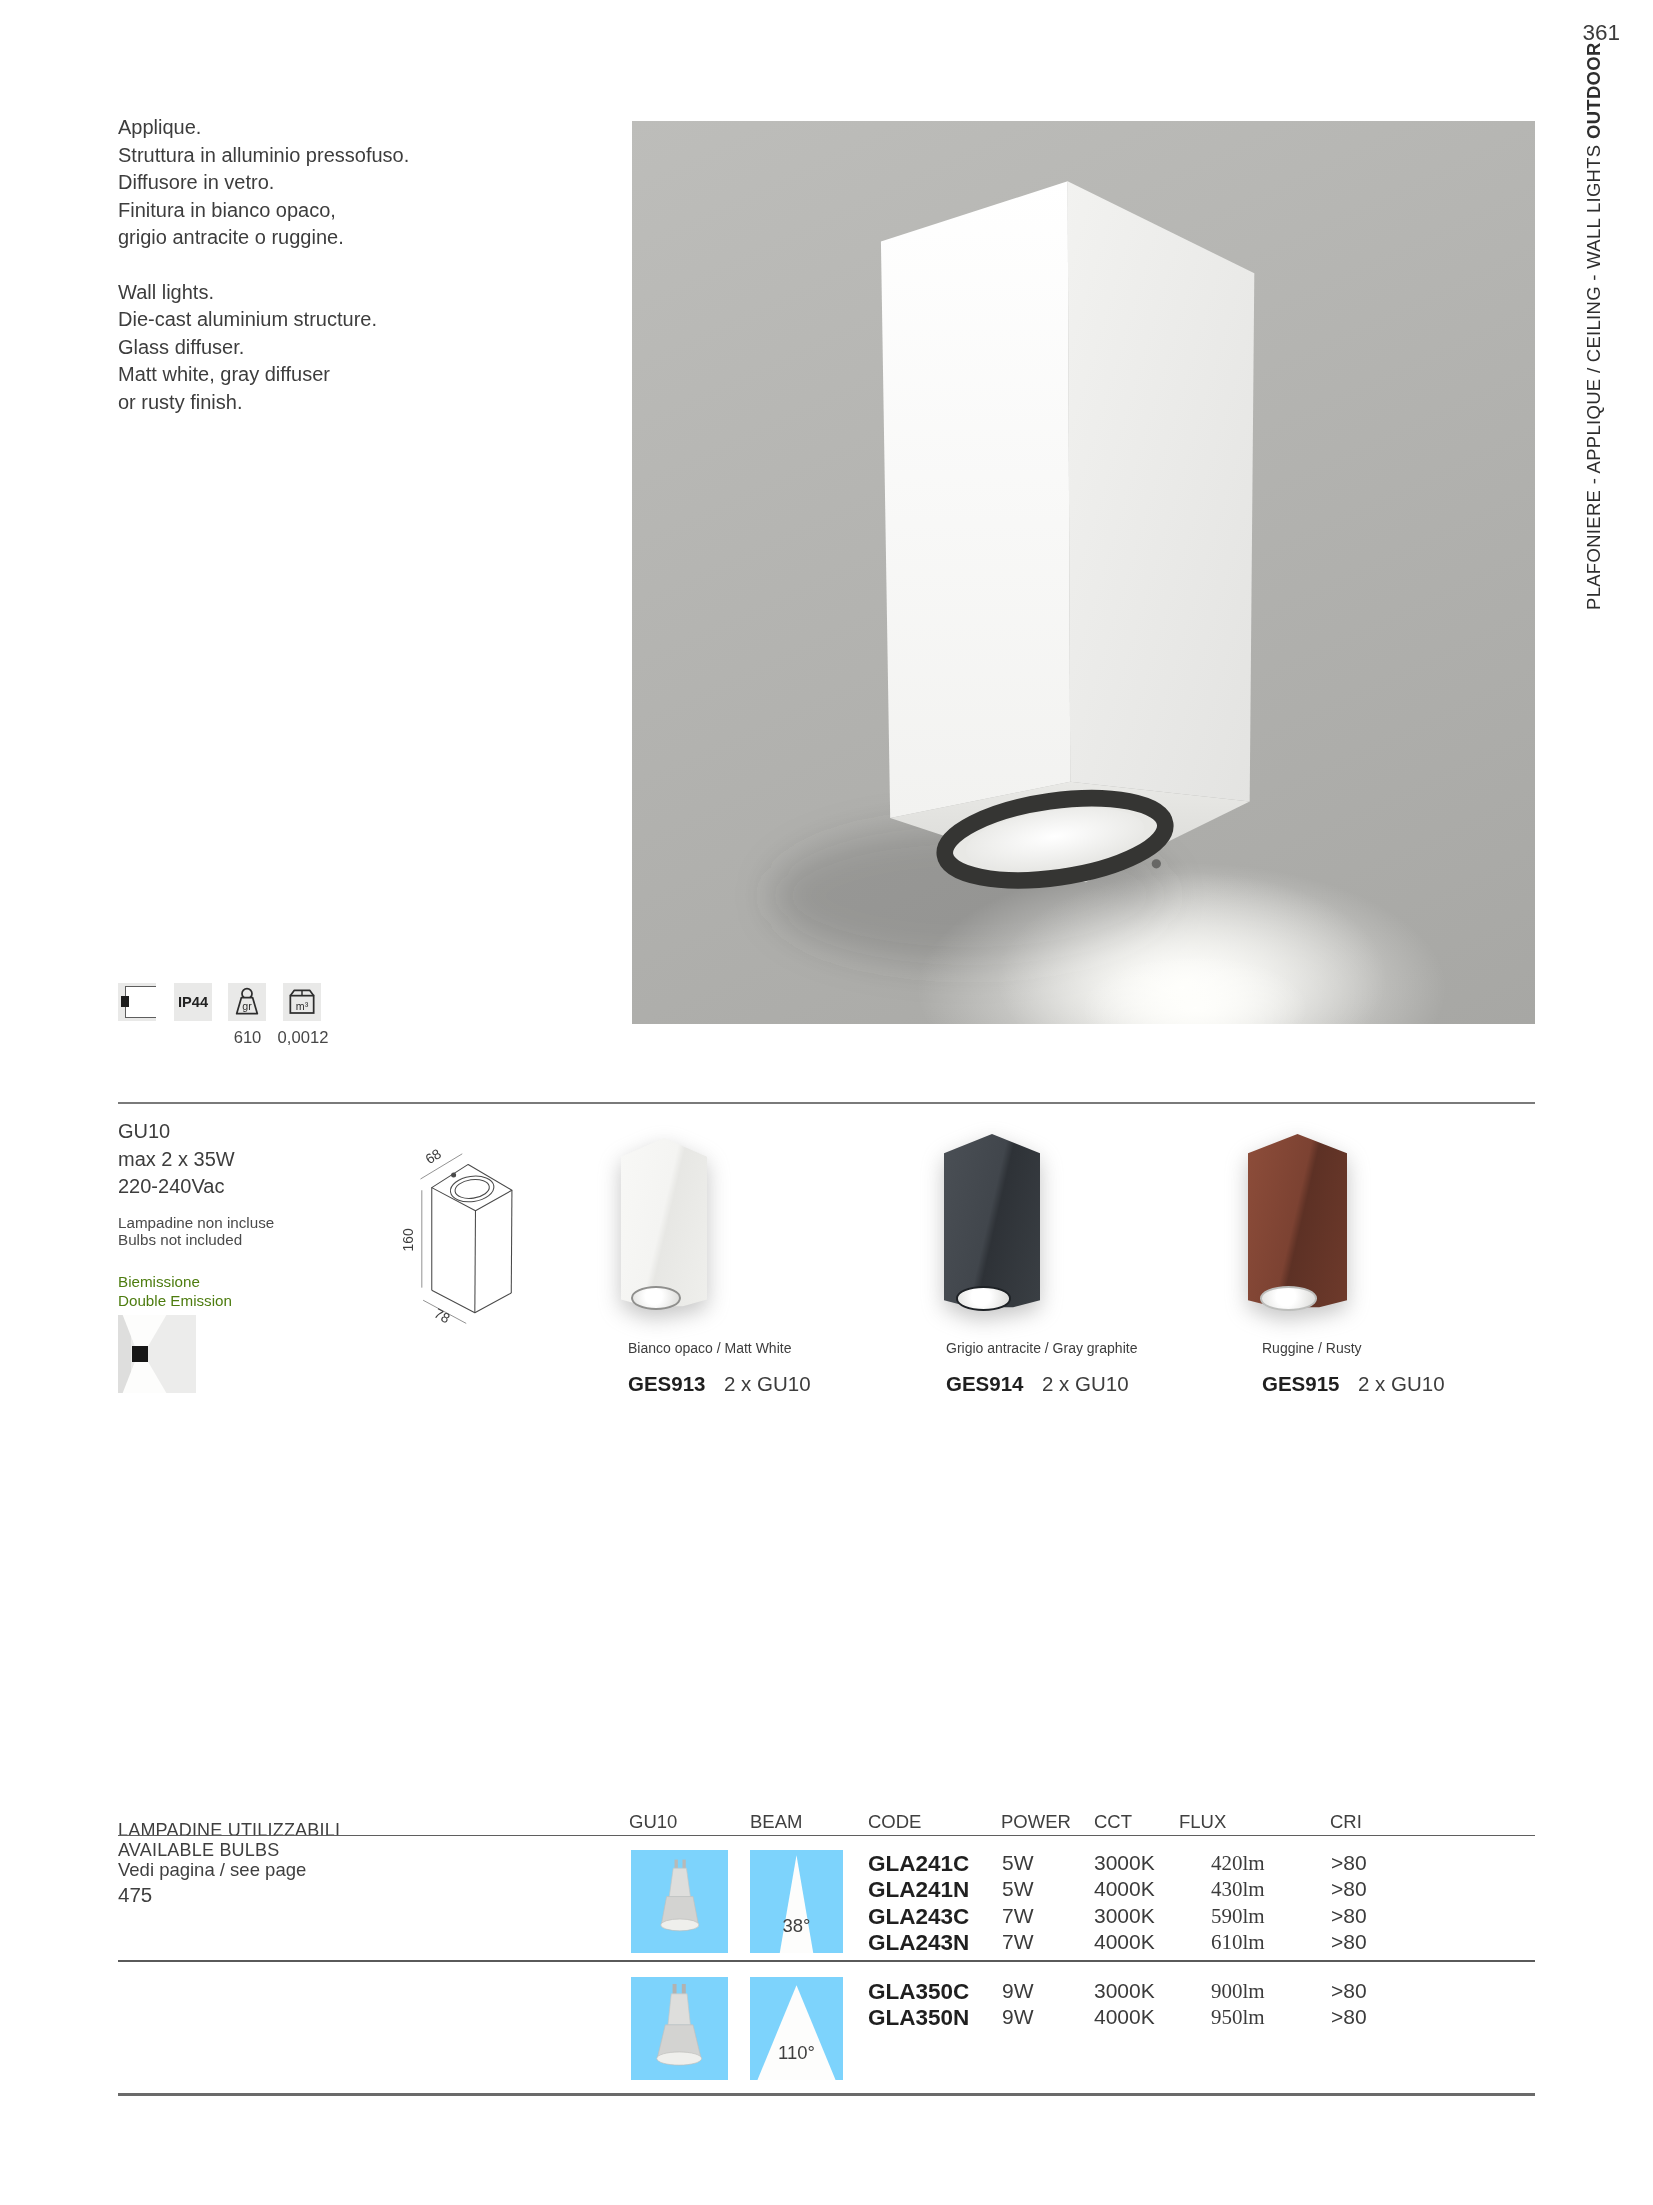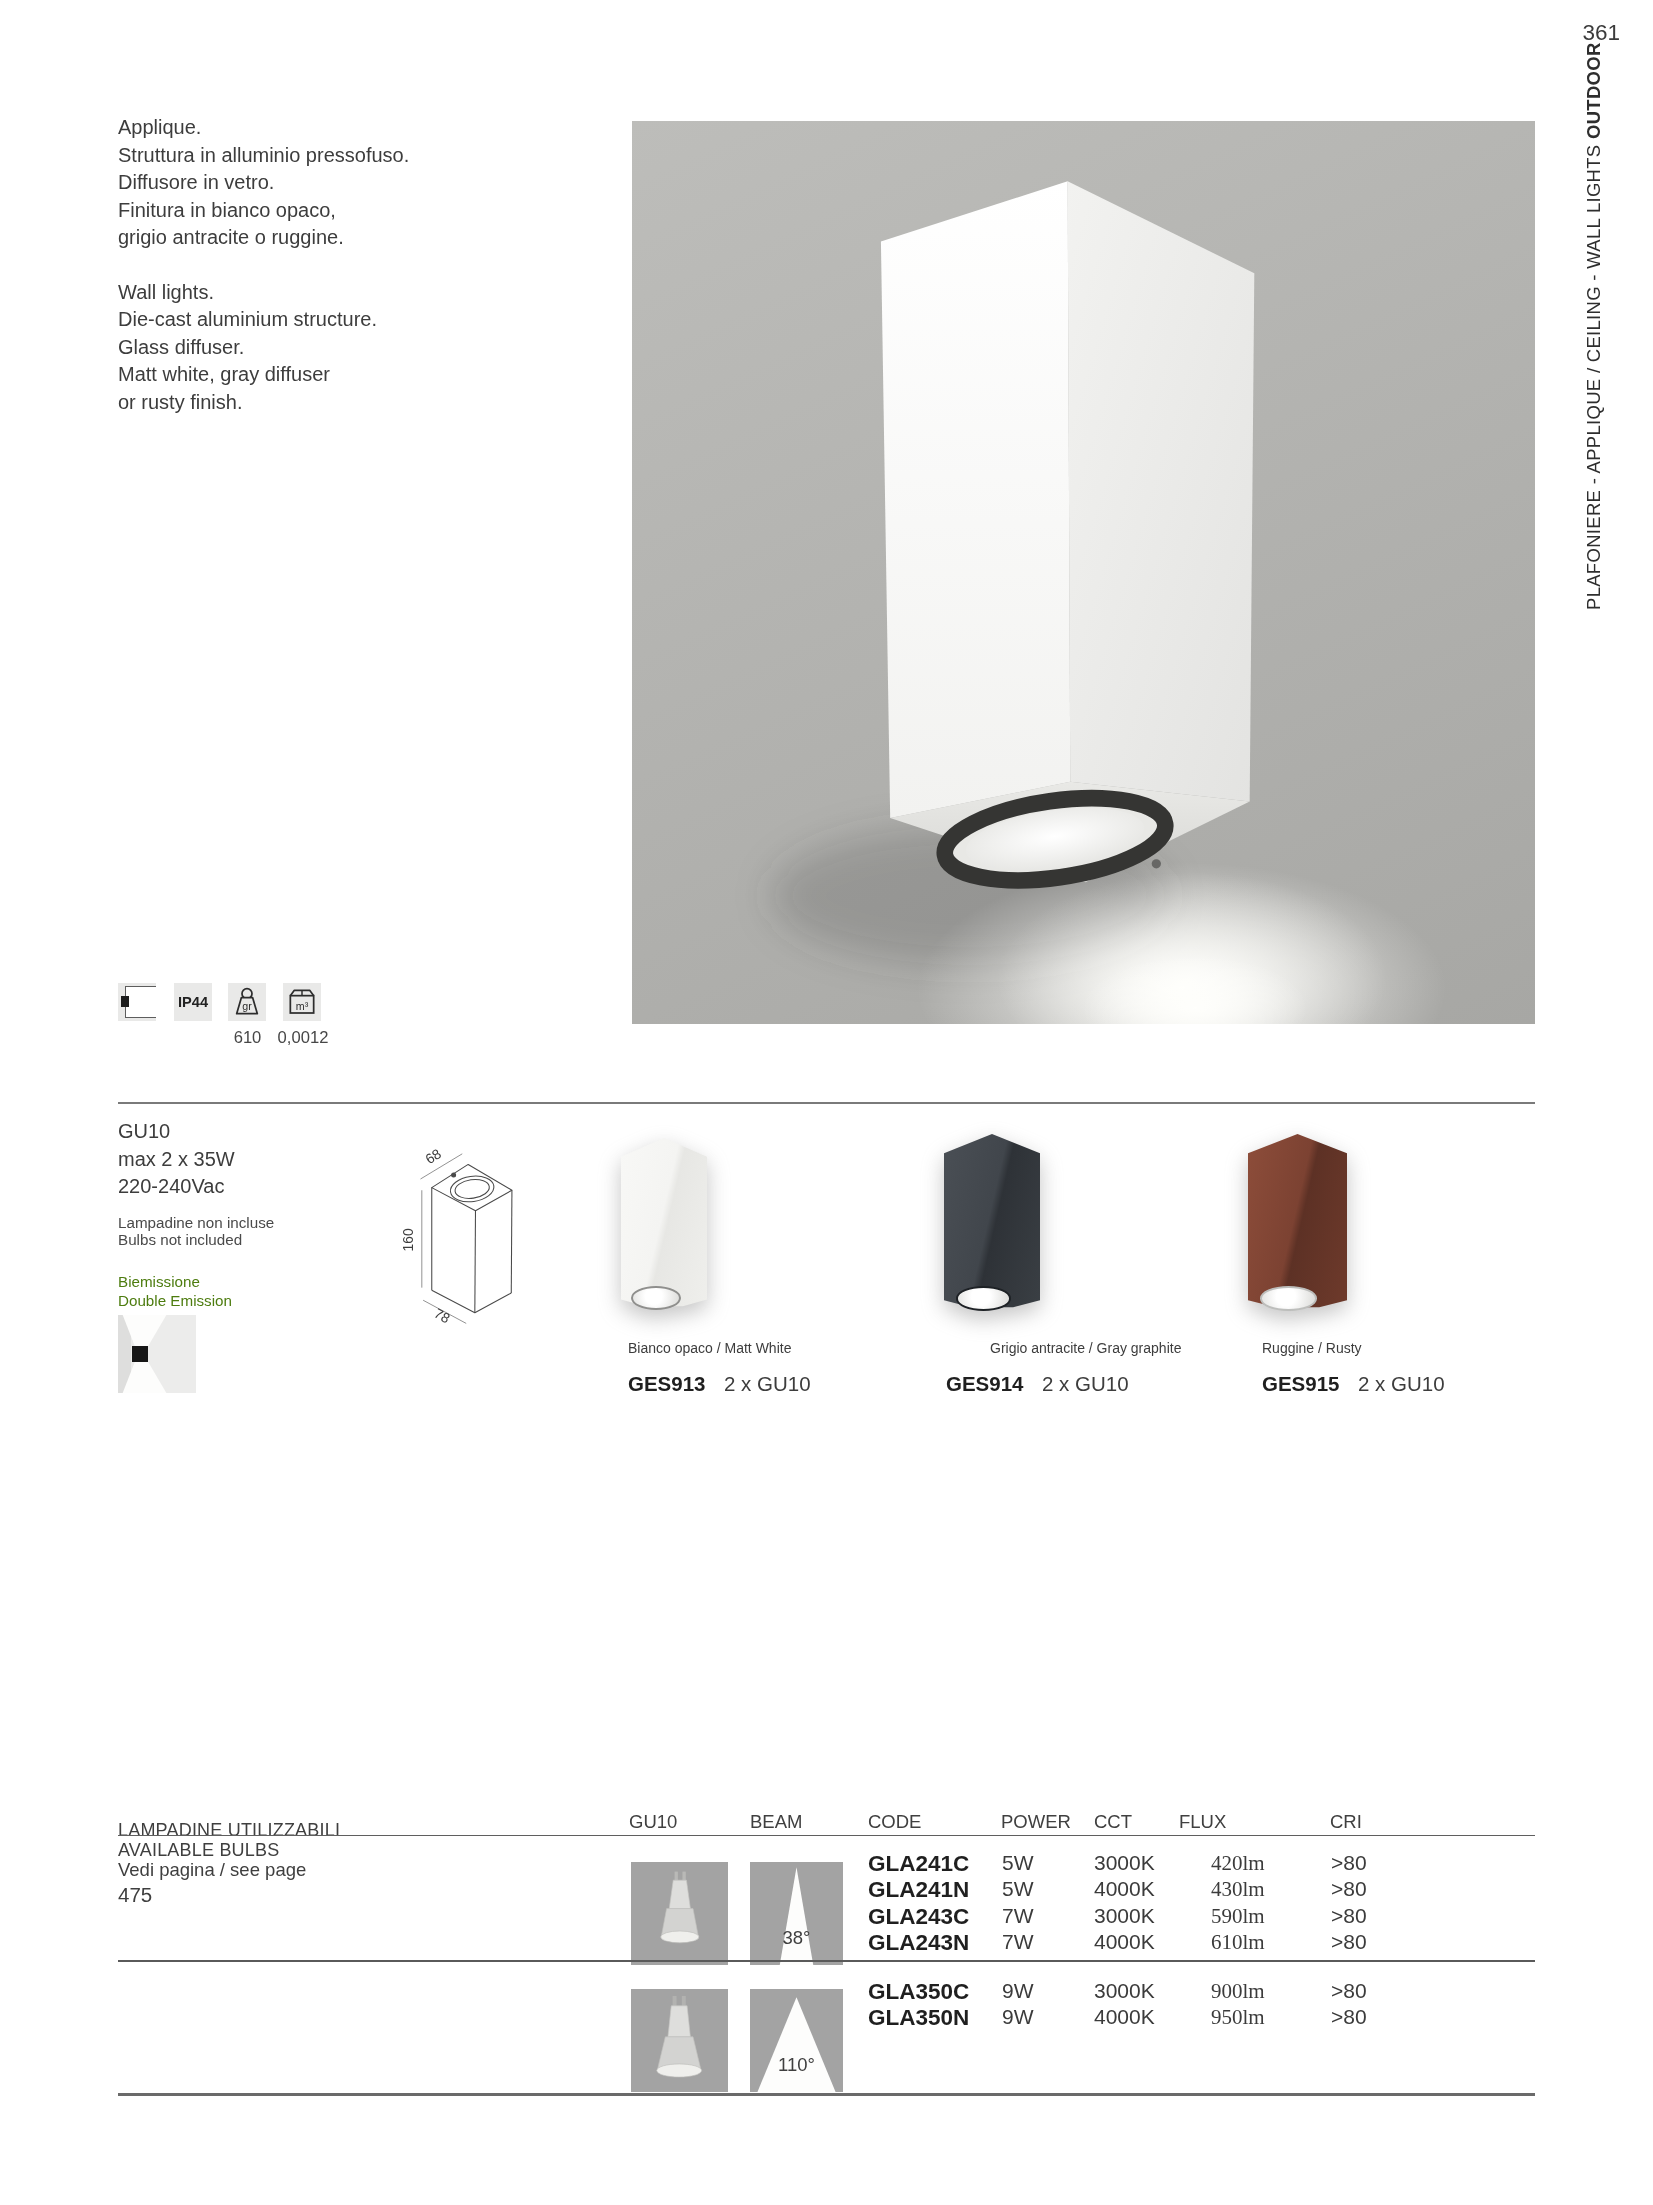--- a/index.html
+++ b/index.html
@@ -70,21 +70,21 @@
   
   .tbl-title { left:118px; top:1788px; font-size:18px; line-height:20px; color:#3f3f3f; letter-spacing:0.2px;margin-top:32px; }
   .see-page { left:118px; top:1857px; font-size:18.5px; line-height:25px; color:#3f3f3f; }
   .see-page .pg { font-size:20.5px; }
   .th { position:absolute; top:1811px; font-size:18.5px; color:#404040; }
   .trow { position:absolute; left:868px; width:669px; height:26.5px; font-size:21px; color:#3b3b3b; }
   .trow span { position:absolute; white-space:nowrap; }
   .trow .c0 { left:0; font-weight:bold; font-size:22.5px; color:#1f1f1f; }
   .trow .c1 { left:134px; } .trow .c2 { left:226px; }
   .trow .c3 { left:343px;font-family:Liberation Serif, serif; } .trow .c4 { left:463px; }
-  .cell { position:absolute; background:#a3a3a3;margin-top:12px; }
+  .cell { position:absolute; background:#7dd3fc; }
   .beam-tri { position:absolute; inset:0; background:#fdfdfc; }
   .beam-deg { position:absolute; left:0; right:0; text-align:center; font-size:18.5px; color:#3f3f3f; }
 </style>
 </head>
 <body>
 
 <div class="abs page-number">361</div>
 <div class="abs sidebar-vert">
   <span>PLAFONIERE - APPLIQUE / CEILING - WALL LIGHTS </span><b>OUTDOOR</b>
 </div>
@@ -222,21 +222,21 @@
 <div class="vlamp" style="left:944px; top:1134px; width:96px; height:175px">
   <div class="body" style="background:linear-gradient(103deg,#4a4f55 0%,#41464c 47%,#2e3237 53%,#3a3f44 100%)"></div>
   <div class="lens" style="border:2.6px solid #1e2226"></div>
 </div>
 <div class="vlamp" style="left:1248px; top:1134px; width:99px; height:175px">
   <div class="body" style="background:linear-gradient(103deg,#8d4d3a 0%,#7c4232 47%,#5d3125 53%,#6e3a2b 100%)"></div>
   <div class="lens" style="border:2.6px solid #bdbebc"></div>
 </div>
 
 <div class="variant-name" style="left:628px">Bianco opaco / Matt White</div>
-<div class="variant-name" style="left:990px">Grigio antracite / Gray graphite</div>
+<div class="variant-name" style="left:946px">Grigio antracite / Gray graphite</div>
 <div class="variant-name" style="left:1262px">Ruggine / Rusty</div>
 <div class="variant-code-row" style="left:628px">
   <b>GES913</b><span>2 x GU10</span>
 </div>
 <div class="variant-code-row" style="left:946px">
   <b>GES914</b><span>2 x GU10</span>
 </div>
 <div class="variant-code-row" style="left:1262px">
   <b>GES915</b><span>2 x GU10</span>
 </div>

